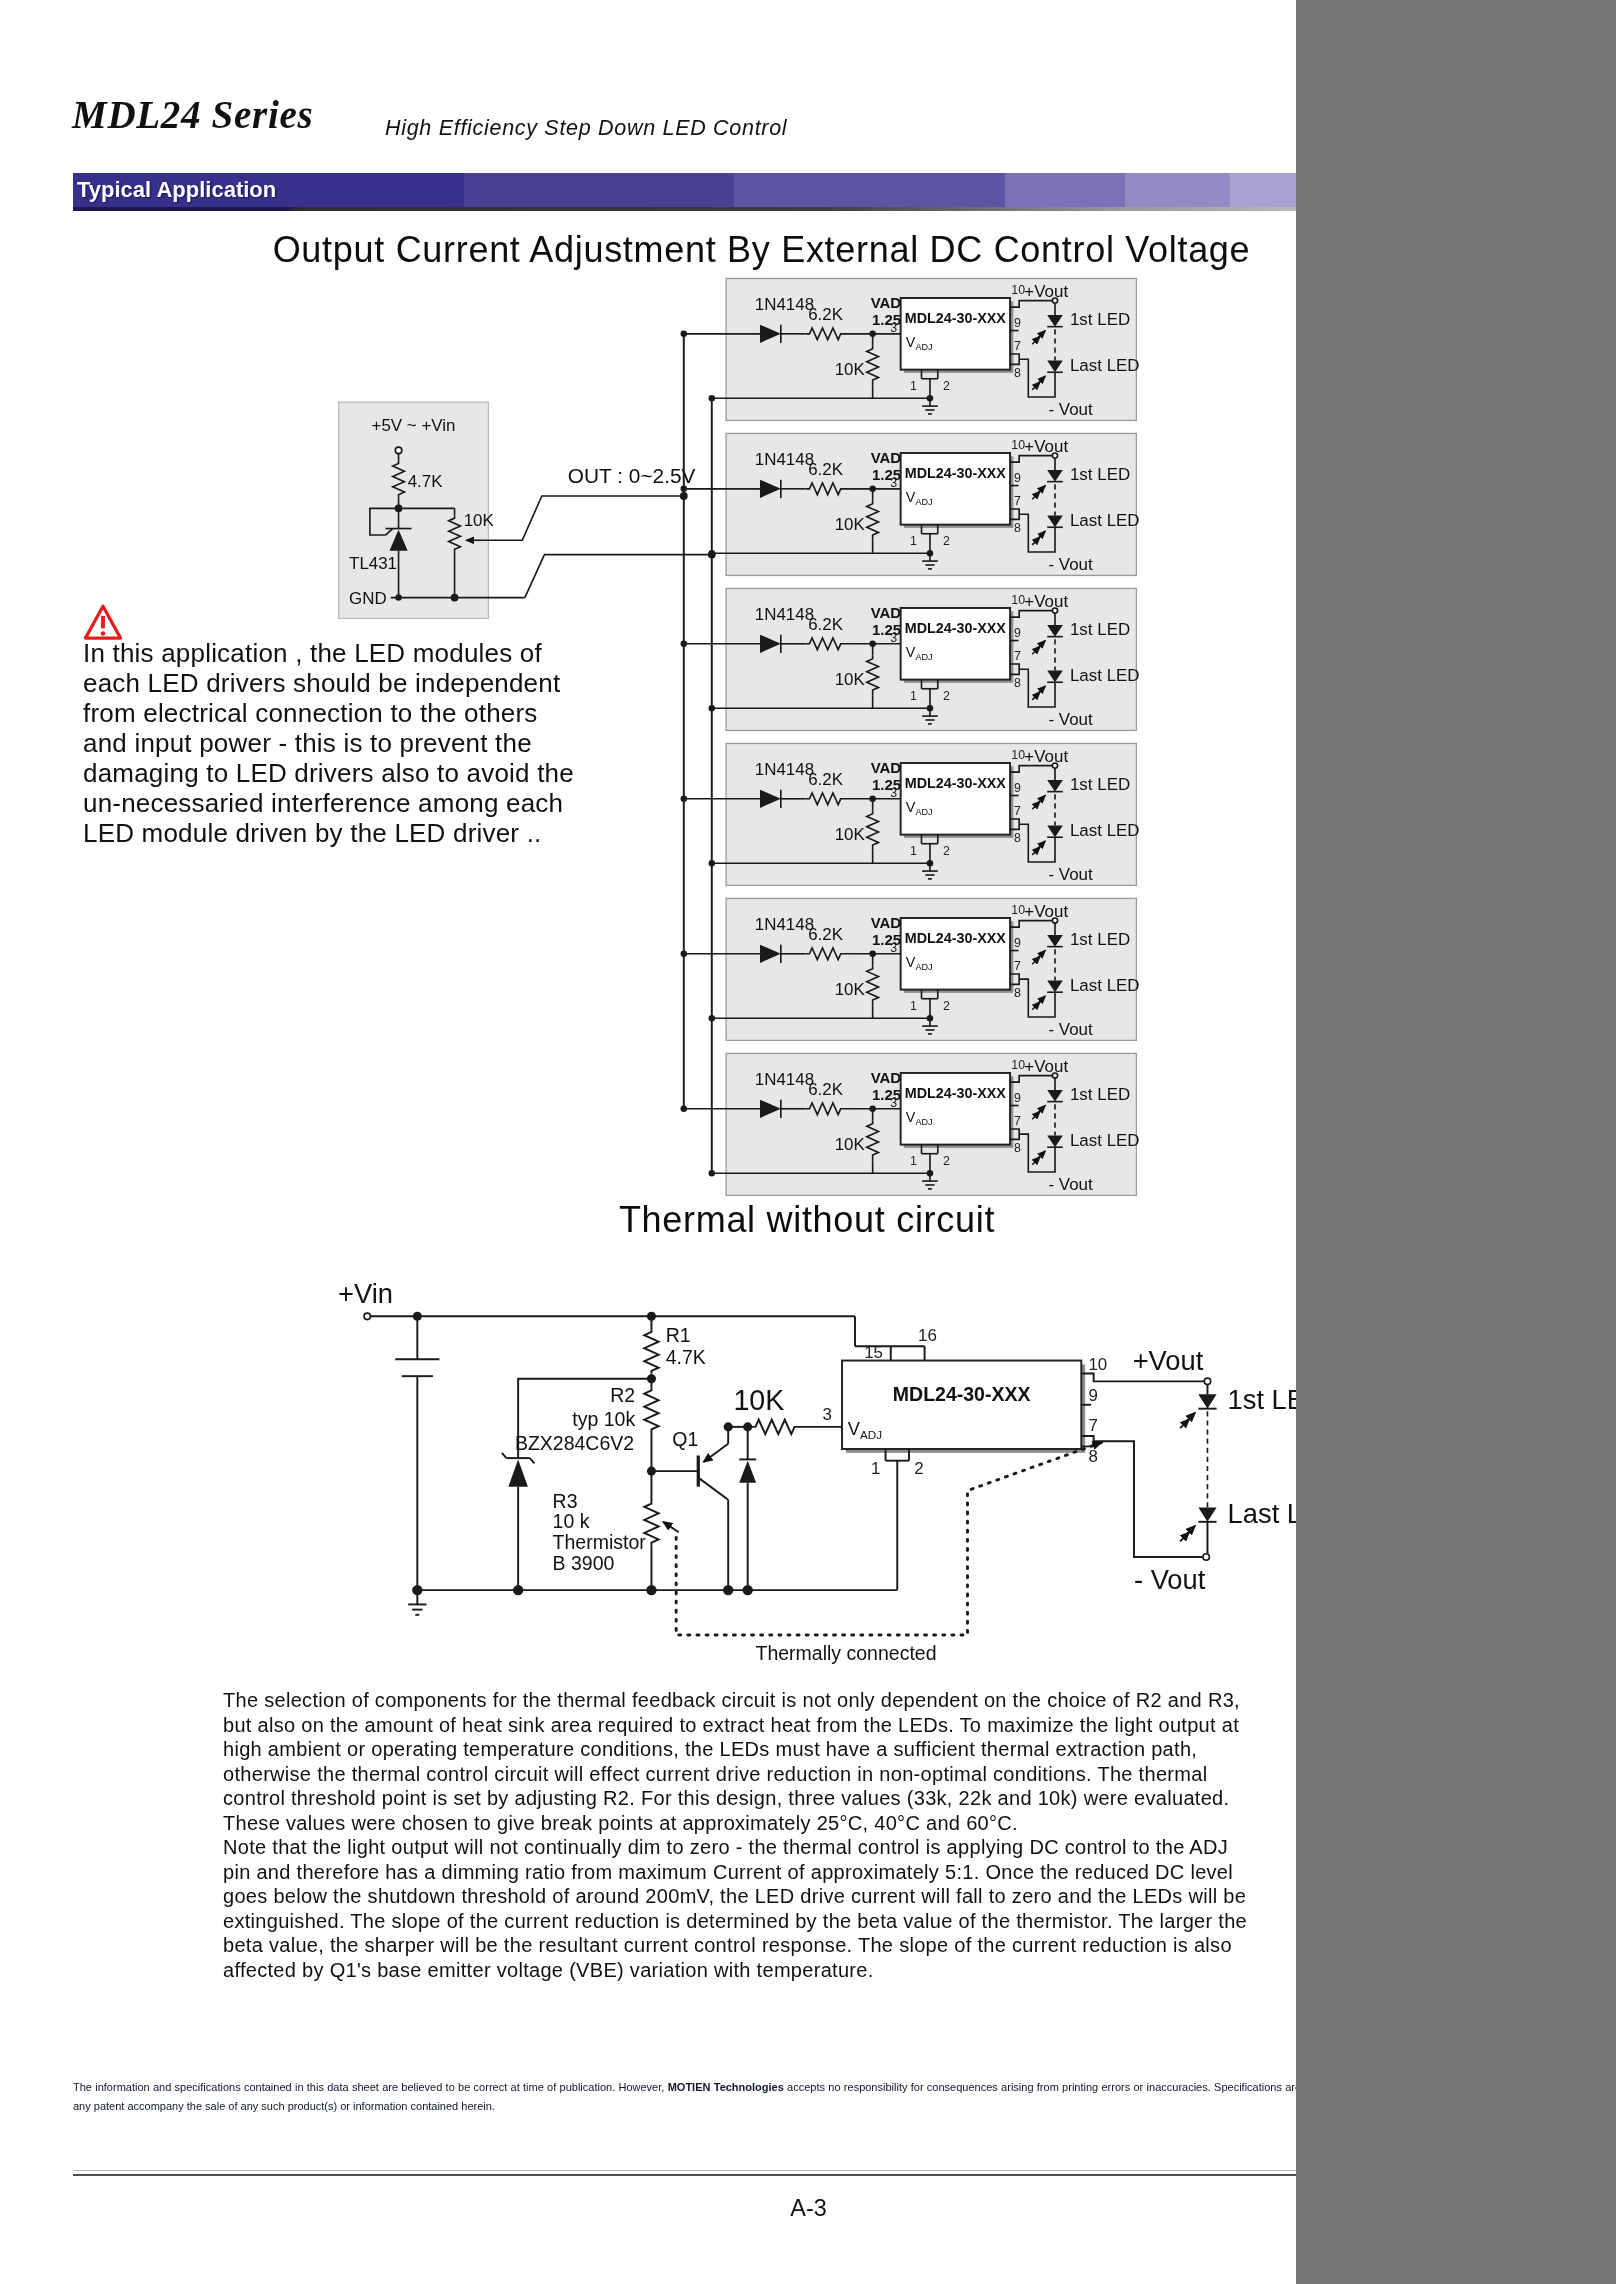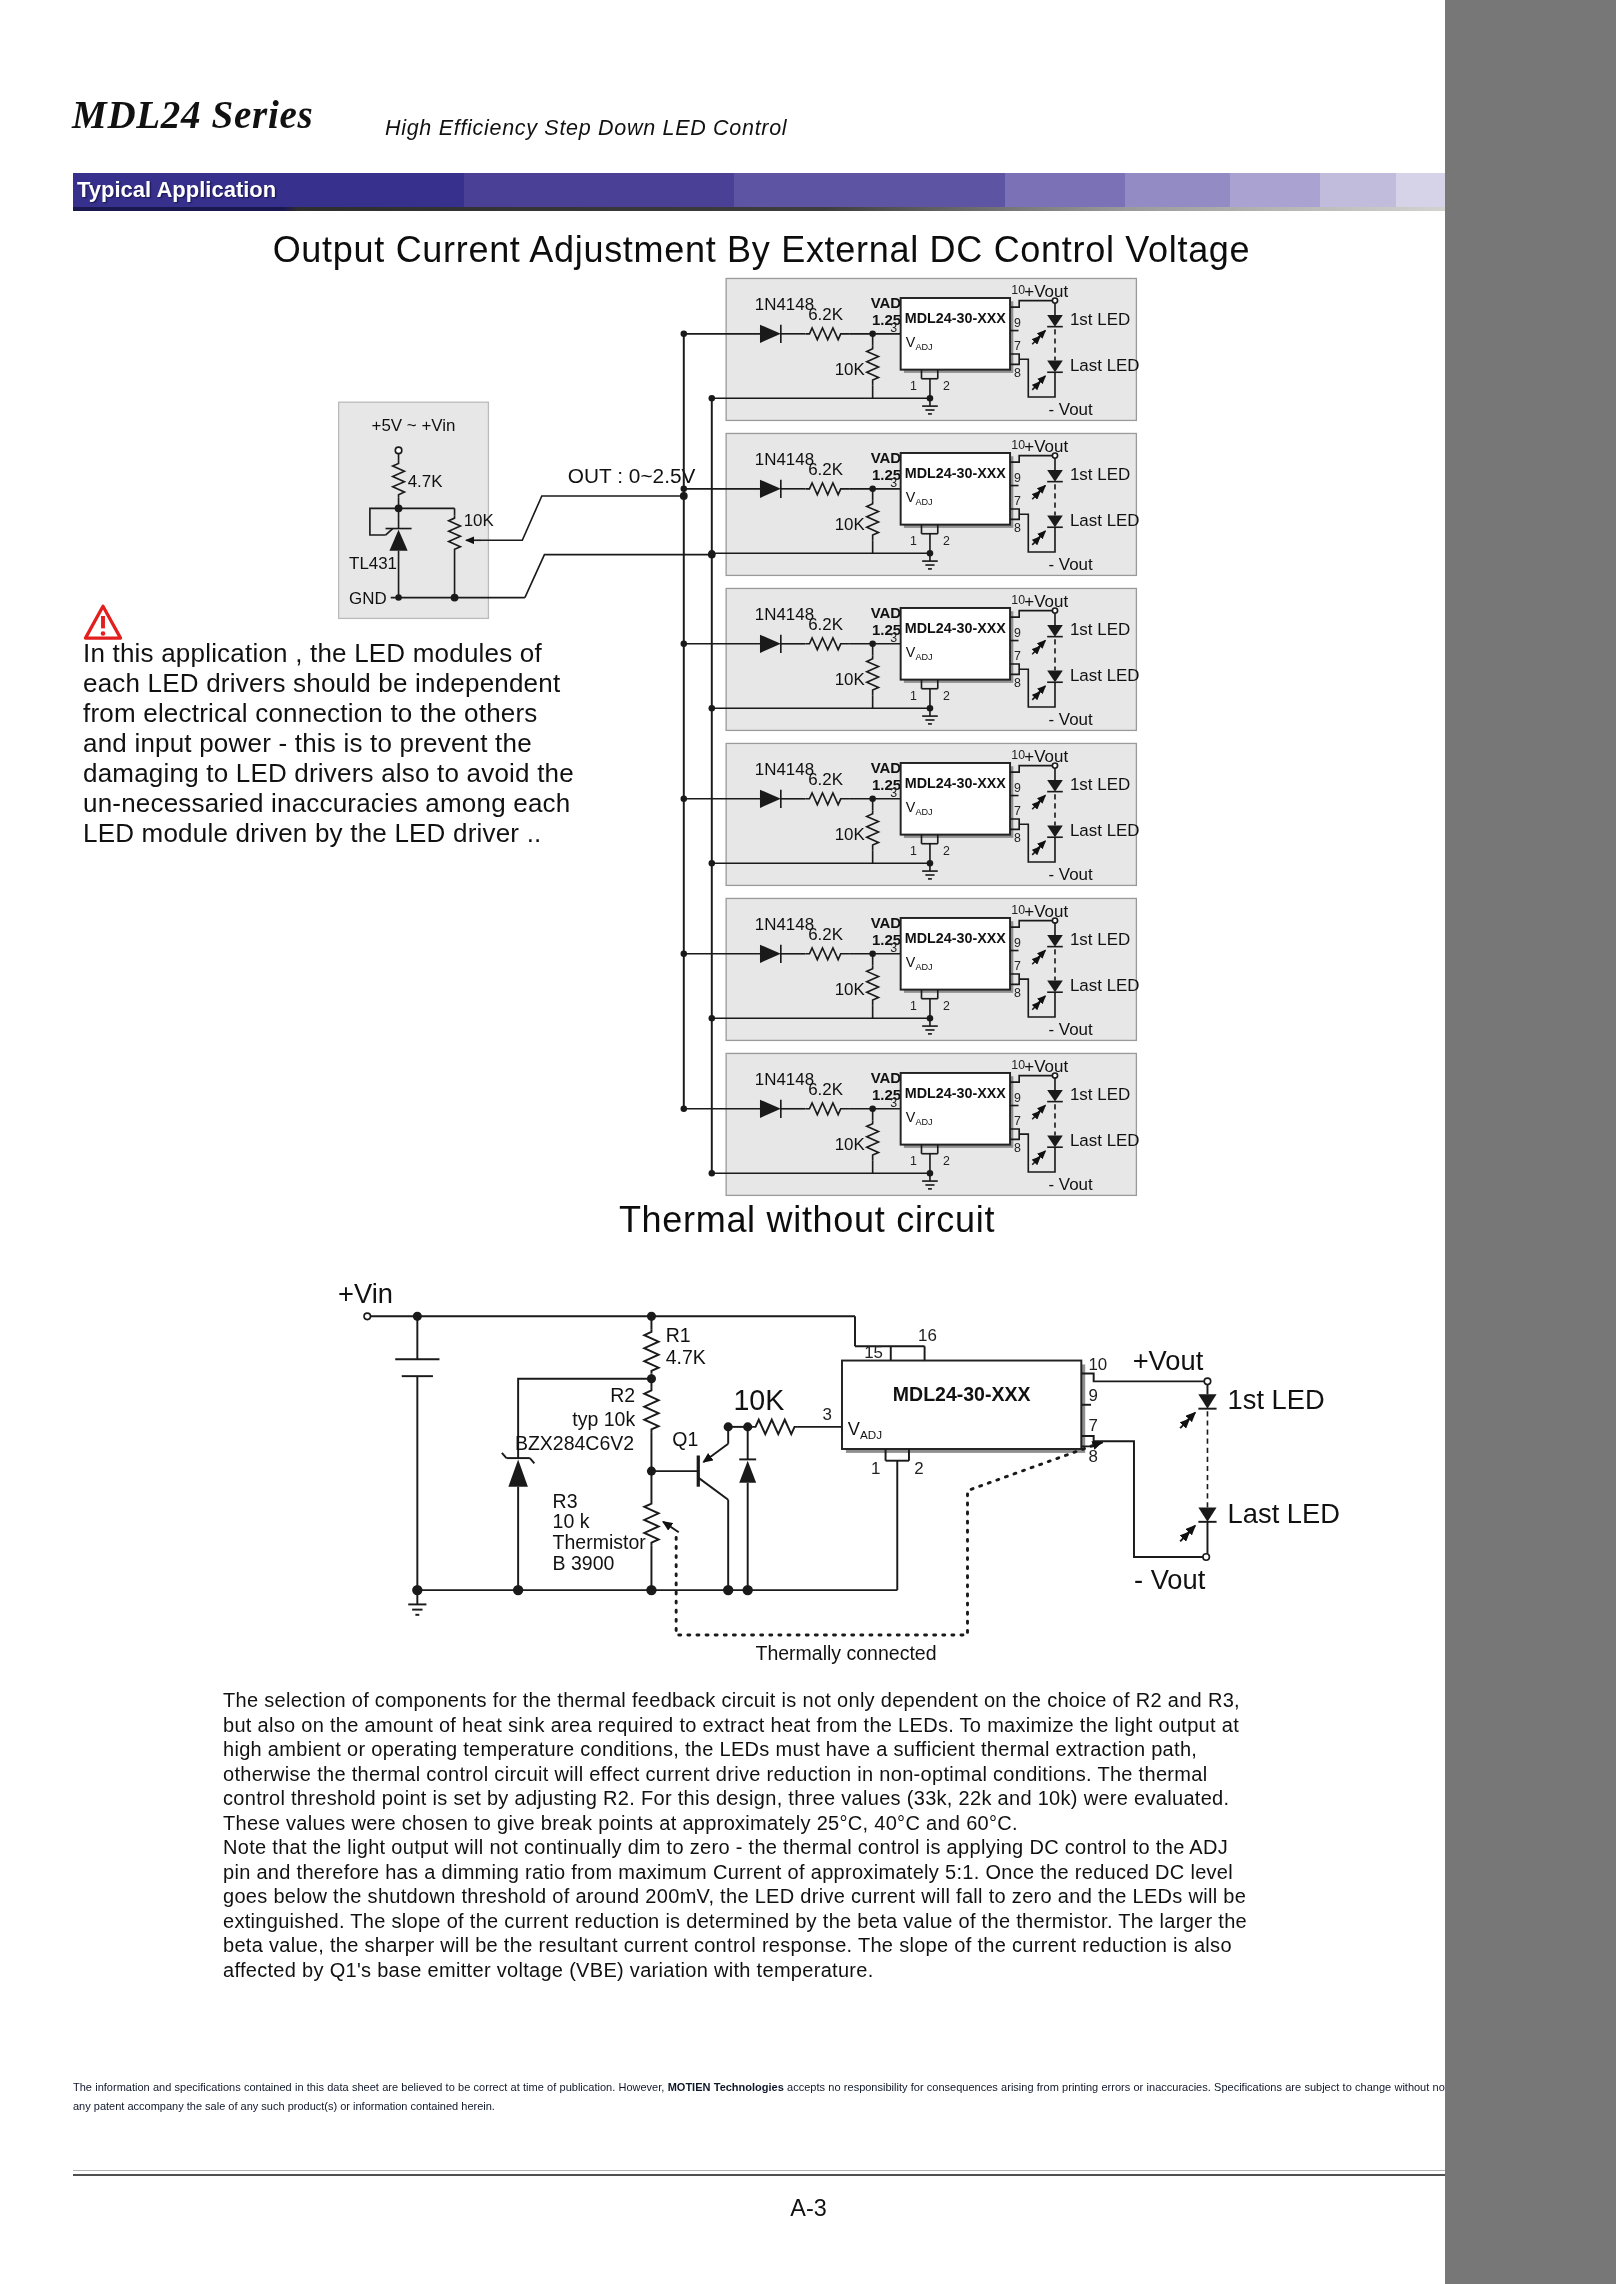--- a/index.html
+++ b/index.html
@@ -1,16 +1,16 @@
 <!DOCTYPE html>
 <html style="font-size:10.4px"><head>
 <meta charset="utf-8">
 <style>
   html,body{margin:0;padding:0;background:#777;}
-  #page{position:relative;width:1445px;height:2284px;background:#ffffff;overflow:hidden;
+  #page{position:relative;width:1296px;height:2284px;background:#ffffff;overflow:hidden;
         font-family:"Liberation Sans",sans-serif;color:#111;}
   .abs{position:absolute;}
   
   #product-title{left:72px;top:92px;font-family:"Liberation Serif",serif;
      font-style:italic;font-weight:bold;font-size:39px;letter-spacing:0.7px;}
   #product-subtitle{left:385px;top:116px;font-style:italic;font-size:21.5px;letter-spacing:0.7px;}
   
   #banner{left:73px;top:173px;width:1503px;height:34px;
      background:linear-gradient(90deg,#37308c 0%,#37308c 26%,#4a4197 26%,#4a4197 44%,
        #5d54a4 44%,#5d54a4 62%,#7a71b6 62%,#7a71b6 70%,#938bc4 70%,#938bc4 77%,
@@ -643,21 +643,21 @@
   <svg class="abs" id="warning-icon" width="42" height="39" viewBox="0 0 64 60">
     <polygon points="32,5 59,54 5,54" fill="#fff" stroke="#e31e1e" stroke-width="5" stroke-linejoin="round"></polygon>
     <line x1="32" y1="20" x2="32" y2="39" stroke="#e31e1e" stroke-width="6"></line>
     <circle cx="32" cy="47" r="3.5" fill="#e31e1e"></circle>
   </svg>
   <div class="abs" id="warning-text">In this application , the LED modules of
 each LED drivers should be independent
 from electrical connection to the others
 and input power  - this is to prevent the
 damaging to LED drivers also to avoid the
-un-necessaried inaccuracies among each
+un-necessaried interference among each
 LED module driven by the LED driver ..</div>
 
   <div class="abs section-title" id="thermal-title">Thermal without circuit</div>
 
   <svg class="abs" style="top:1263px" width="1617" height="411" viewBox="0 1940 2483 632">
     <defs>
       <marker id="arrB" markerWidth="16" markerHeight="14" refX="14" refY="7" orient="auto" markerUnits="userSpaceOnUse">
         <path d="M0 0 L16 7 L0 14 z" fill="#111"></path>
       </marker>
     </defs>

